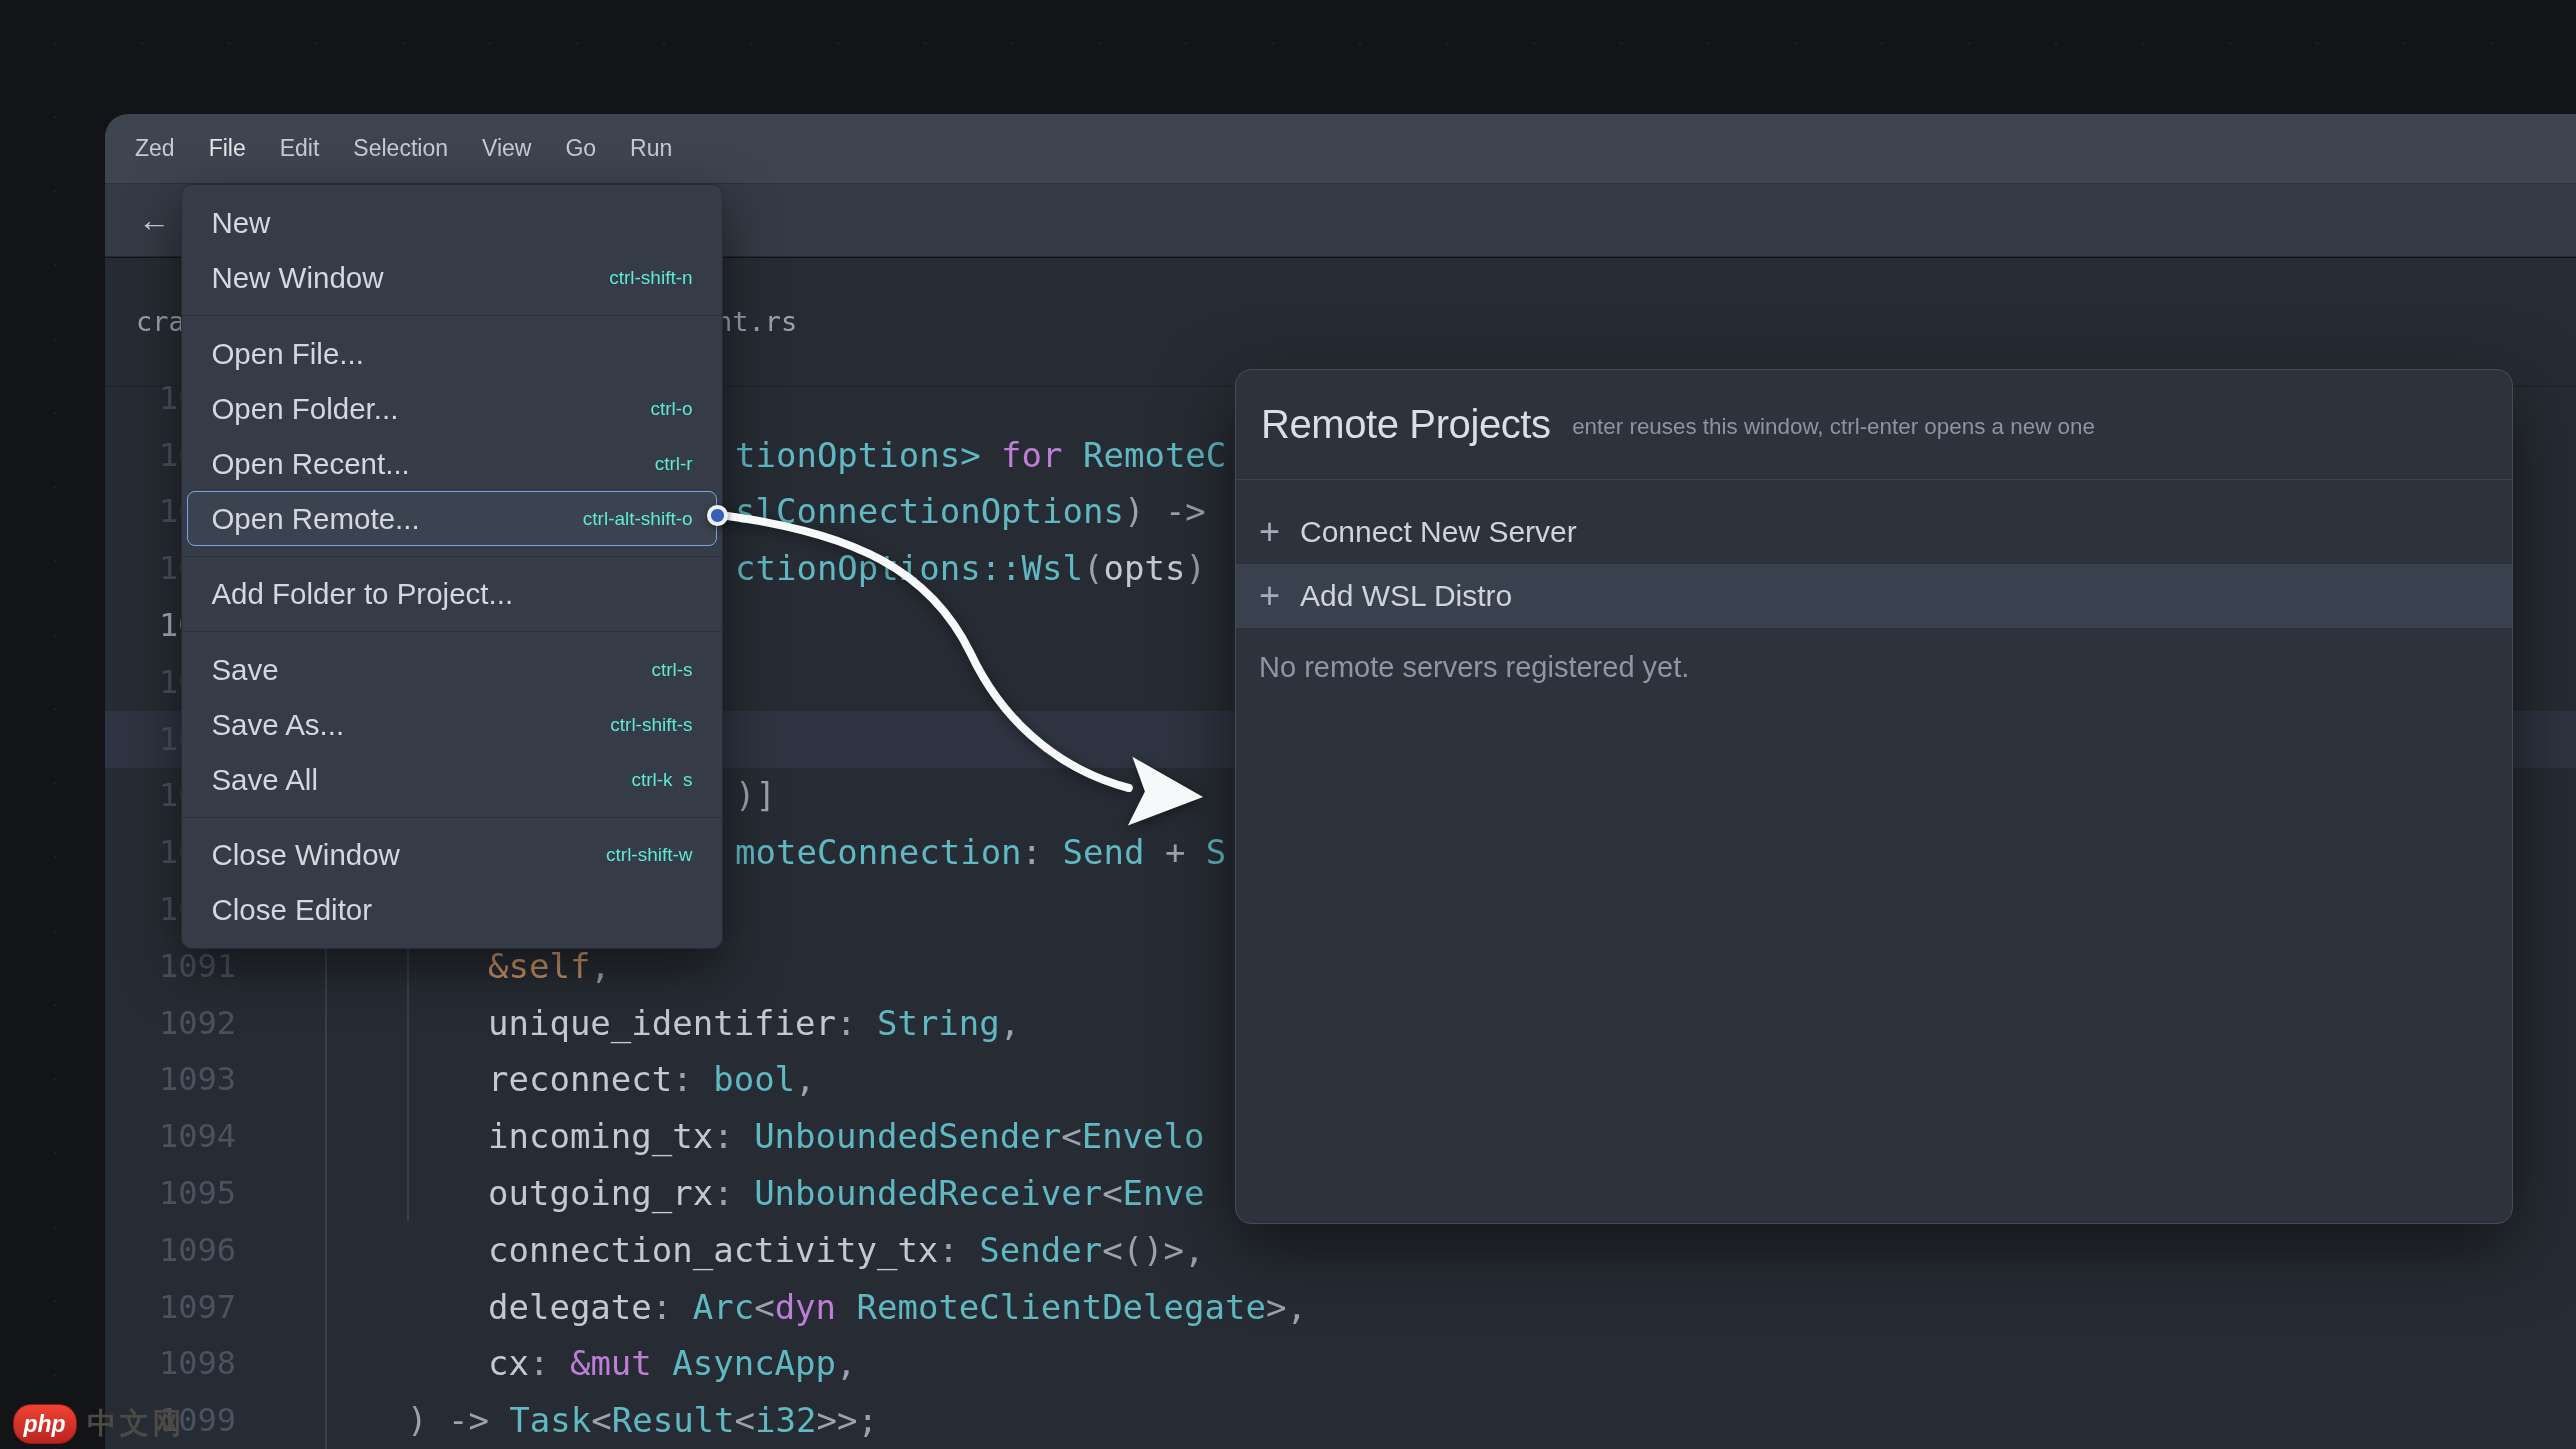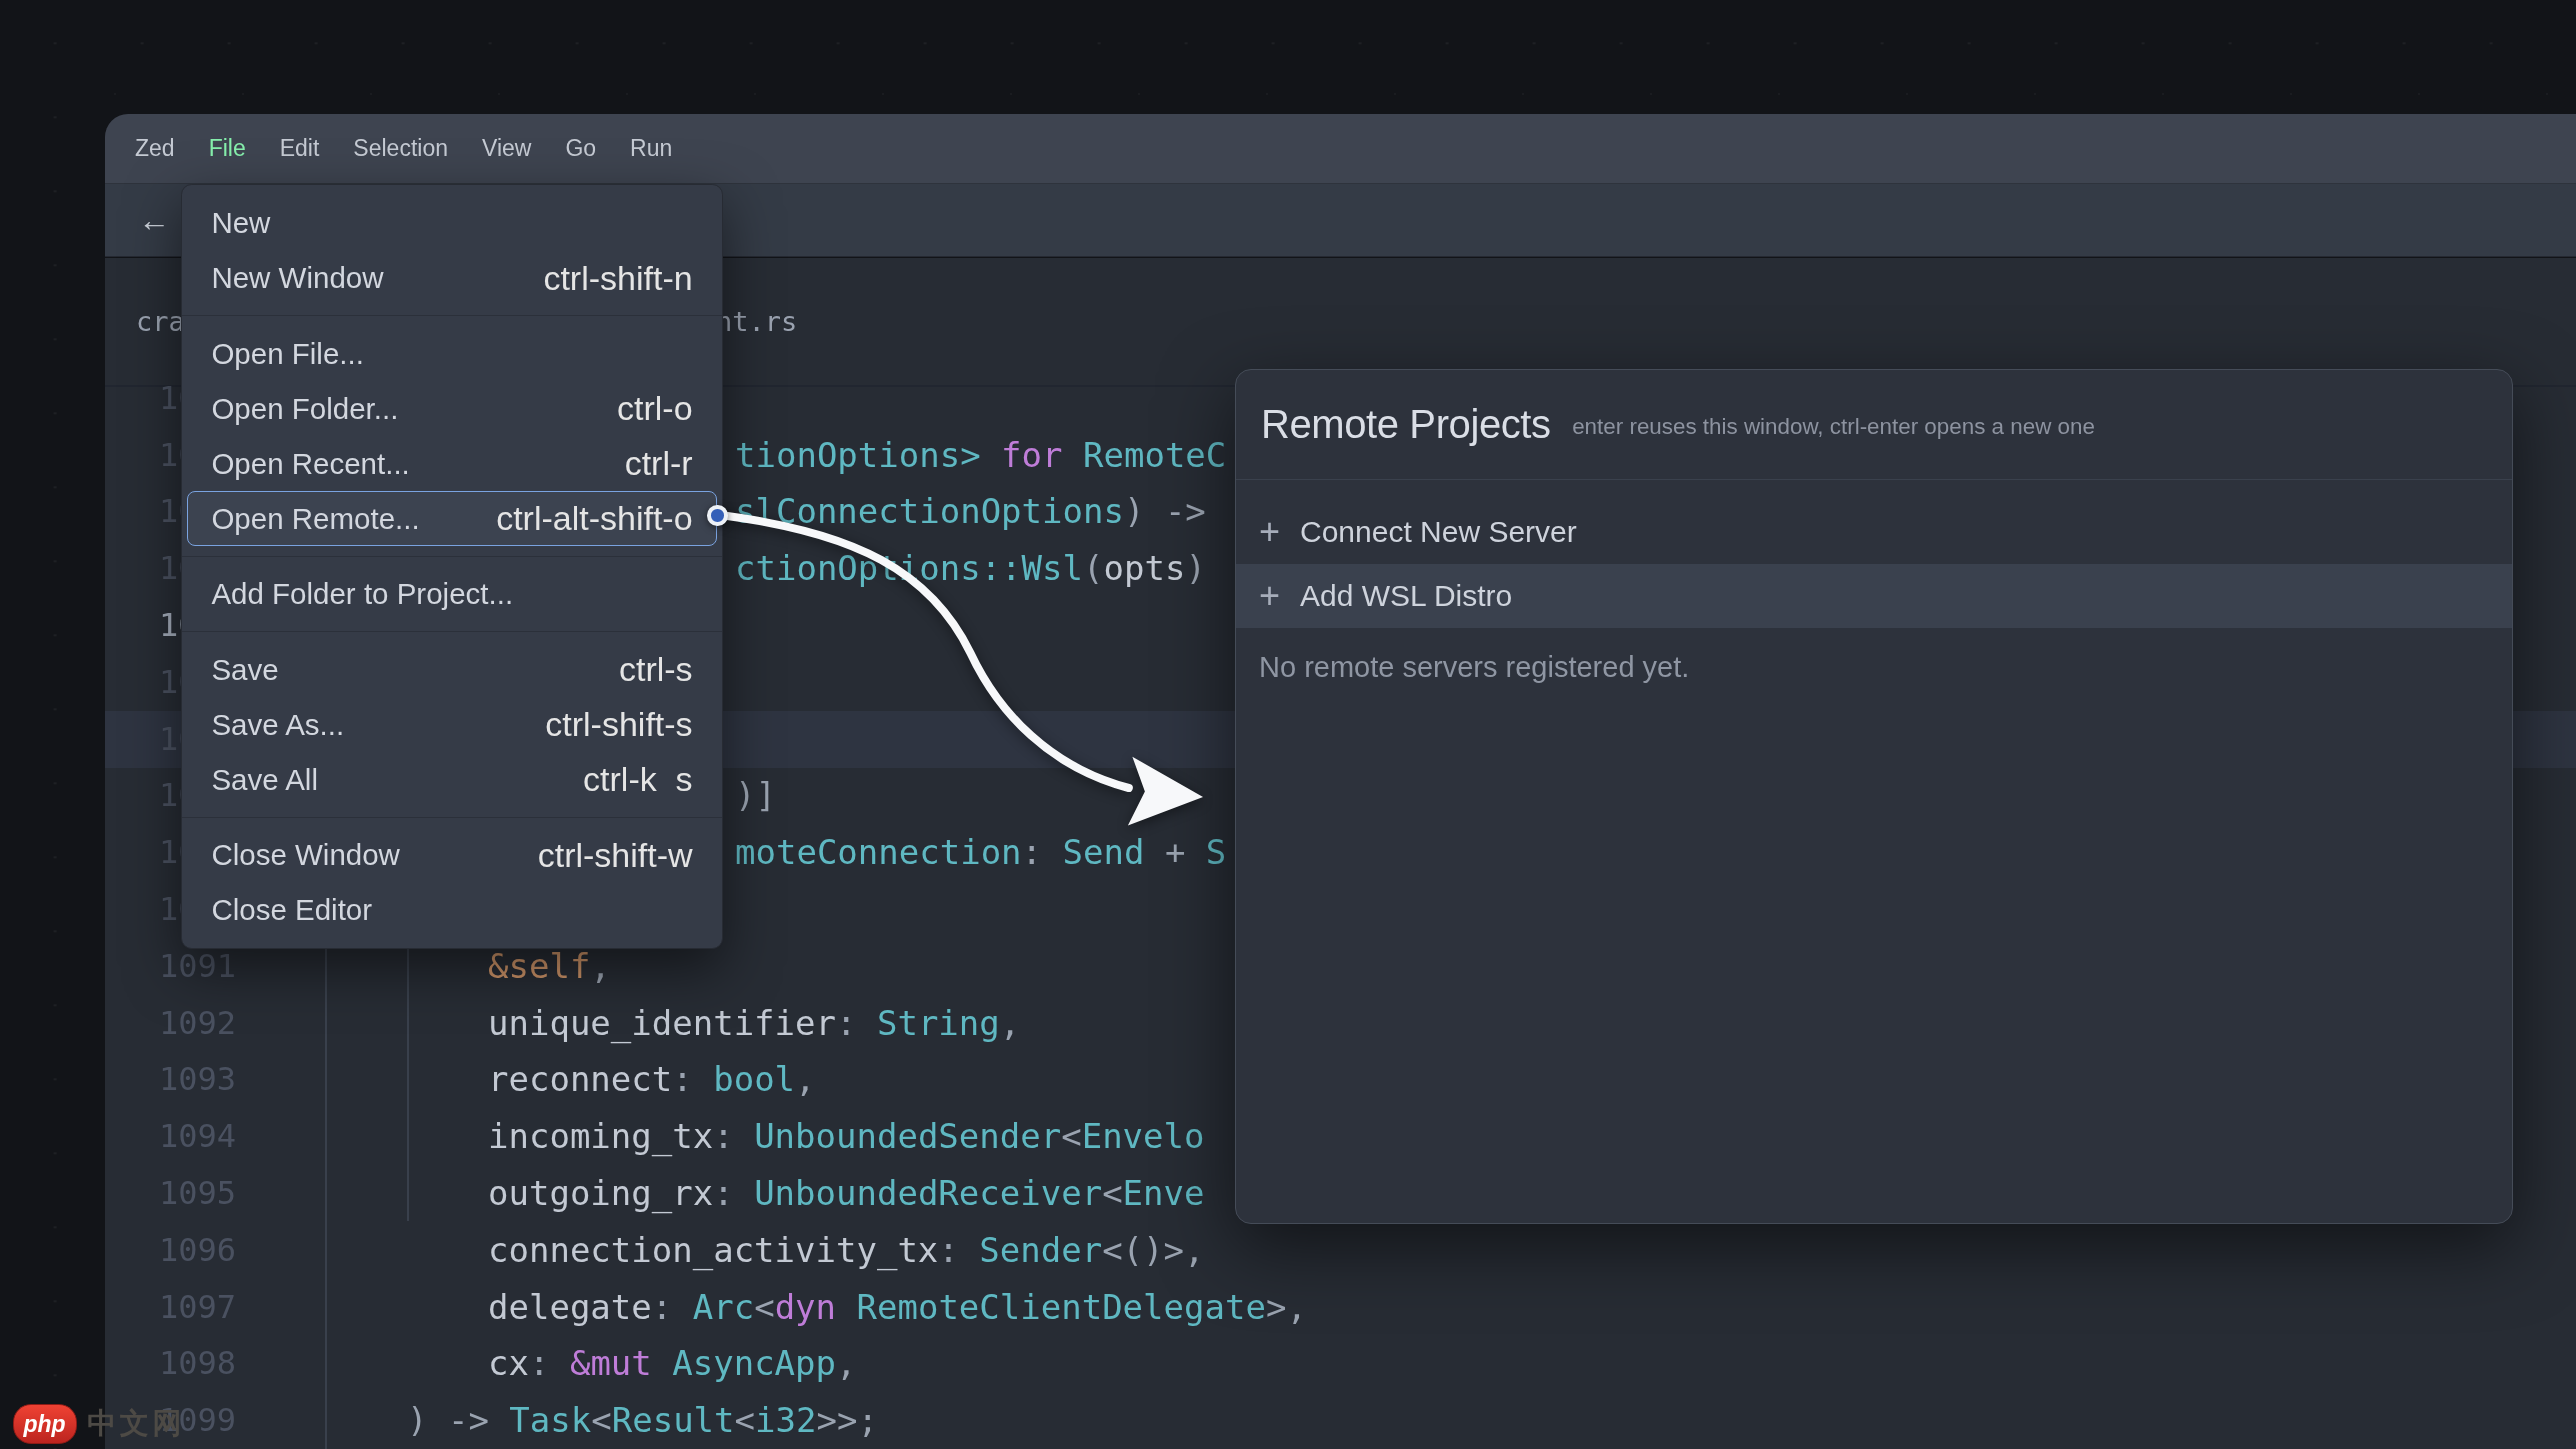--- a/index.html
+++ b/index.html
@@ -9,21 +9,21 @@
                      radial-gradient(circle, rgba(255,255,255,0.035) 1.1px, transparent 1.3px);
     background-size:87px 74px, 128px 114px;
     background-position:11.6px 6.3px, 51px 37px;
     font-family:"Liberation Sans", sans-serif;
     -webkit-font-smoothing:antialiased;}
   
   .menubar{position:absolute;left:105px;top:114px;right:0;height:70px;background:#3e4450;
     border-radius:23px 0 0 0;border-bottom:0.9px solid #2e333c;display:flex;align-items:center;
     padding-left:30px;gap:34px;box-sizing:border-box;}
   .menubar-item{font-size:23px;color:#c5cad3;cursor:default;}
-  .menubar-item.active{color:#86efac;}
+  .menubar-item.active{color:#e5e5e5;}
   .tabbar{position:absolute;left:105px;top:184px;right:0;height:73px;background:#343b46;
     border-bottom:0.9px solid #252932;box-sizing:border-box;}
   .backbtn{position:absolute;left:127px;top:193px;width:54px;height:54px;display:flex;
     align-items:center;justify-content:center;color:#c9cfd8;font-size:32px;border-radius:7.2px;}
   .editorbg{position:absolute;left:105px;top:258px;right:0;bottom:0;background:#272c34;}
   .crumbline{position:absolute;left:105px;top:385px;right:0;height:1.8px;background:#212630;}
   .crumb{position:absolute;top:304px;font-family:"DejaVu Sans Mono", monospace;font-size:27px;
     color:#9aa2b0;line-height:36px;}
   
   .cursorline{position:absolute;left:105px;right:0;height:57px;background:#2e3441;}
@@ -35,21 +35,21 @@
   .tok-type{color:#5fb8c2;} .tok-kw{color:#bf7dd8;} .tok-var{color:#c3c9d3;}
   .tok-p{color:#9aa3b0;} .tok-self{color:#cf9569;}
   .iguide{position:absolute;width:1.8px;background:#39404c;}
   
   .filemenu{position:absolute;left:181px;top:184px;width:542px;background:#353b47;
     border:0.9px solid #272b33;border-radius:10.7px;box-shadow:0 19.7px 54px rgba(0,0,0,.5);
     padding:10.7px 5.4px;box-sizing:border-box;z-index:40;}
   .mitem{height:55px;display:flex;align-items:center;justify-content:space-between;
     padding:0 23px;border-radius:8px;border:1.8px solid transparent;box-sizing:border-box;}
   .mitem .mlabel{font-size:29.5px;color:#d3d7df;}
-  .mitem .mkey{font-size:34px;color:#e5e5e5;white-space:pre;}
+  .mitem .mkey{font-size:19px;color:#5eead4;white-space:pre;}
   .mitem.selected{background:#3c4350;border-color:#7aa3e0;}
   .msep{height:0.9px;background:#2b303a;margin:9.8px -5.4px;}
   
   .dialog{position:absolute;left:1235px;top:369px;width:1278px;height:855px;background:#2d323c;
     border:0.9px solid #454c58;border-radius:16px;box-shadow:0 23px 72px rgba(0,0,0,.55);
     box-sizing:border-box;z-index:30;overflow:hidden;}
   .dhead{height:110px;display:flex;align-items:center;padding:0 25px;box-sizing:border-box;
     border-bottom:1.8px solid #3a414d;}
   .dtitle{font-size:40px;color:#dadee6;letter-spacing:-0.4px;}
   .dhint{font-size:22.4px;color:#8d93a0;margin-left:21.5px;padding-top:5.4px;}

